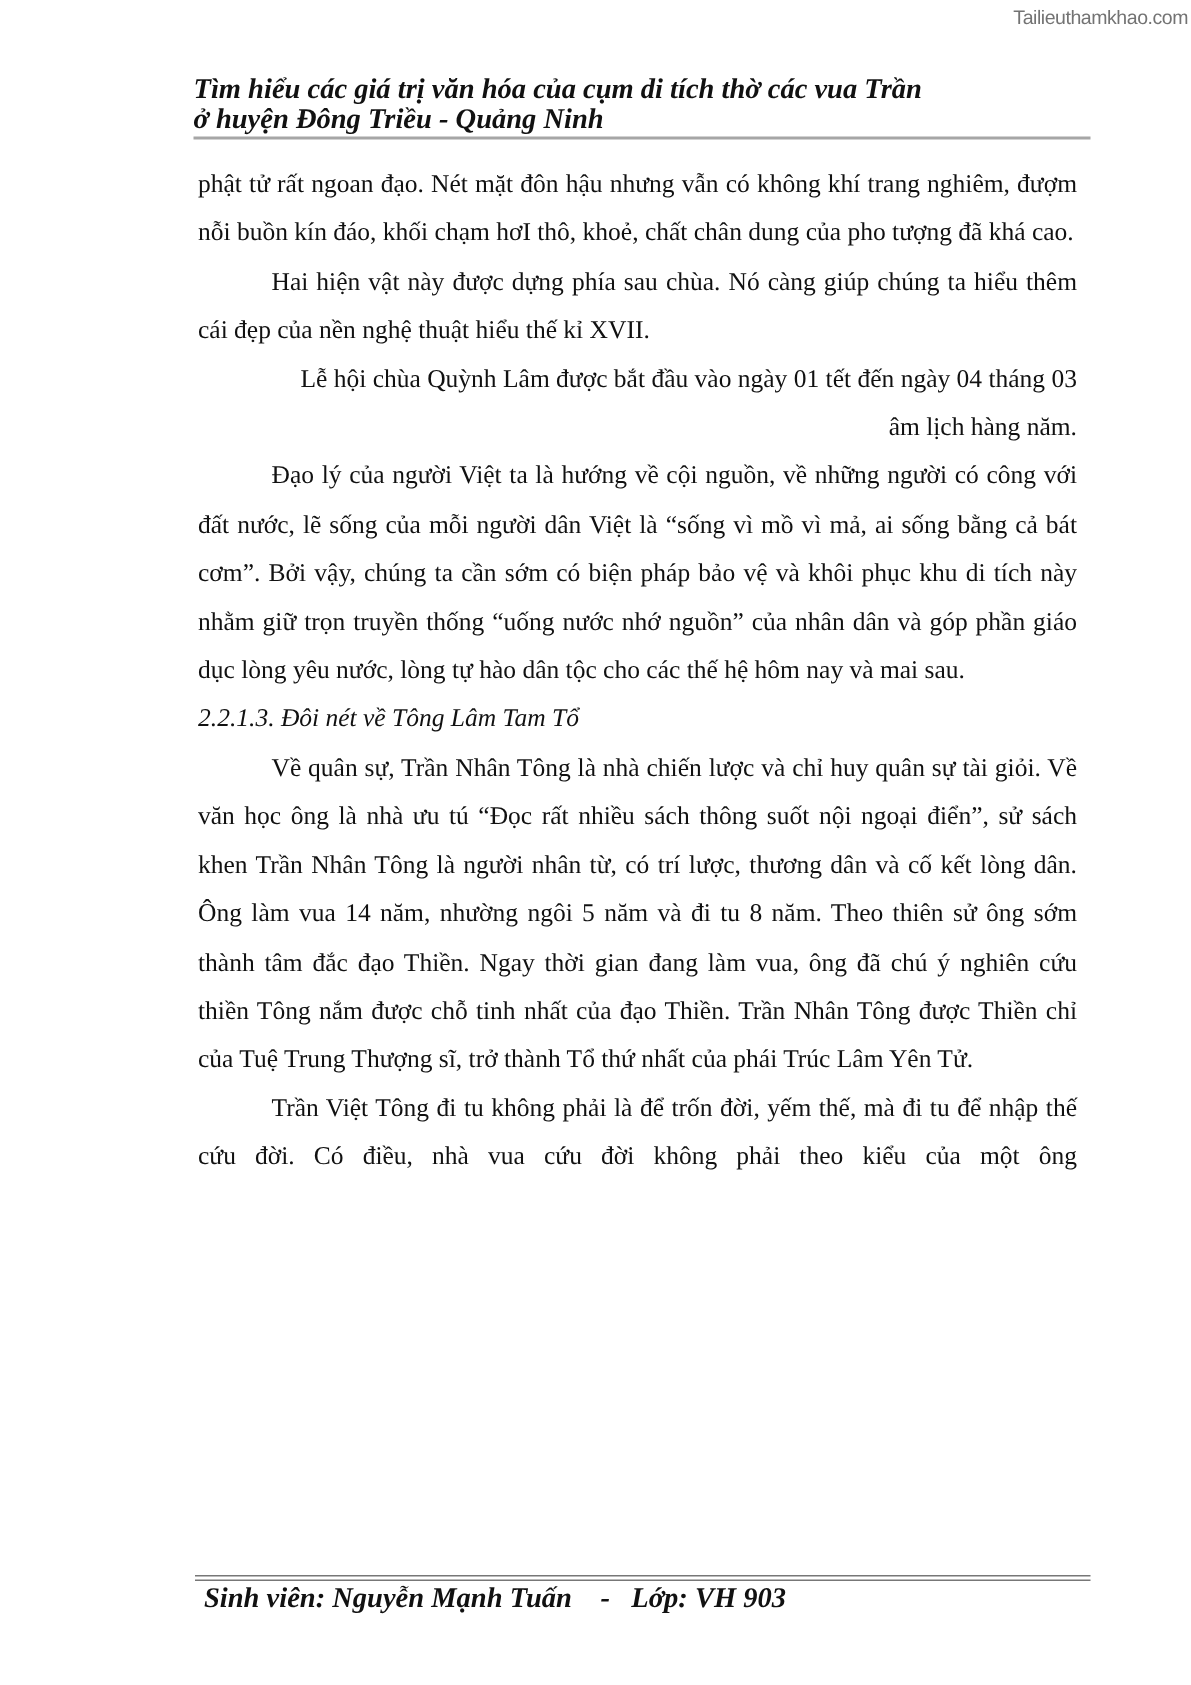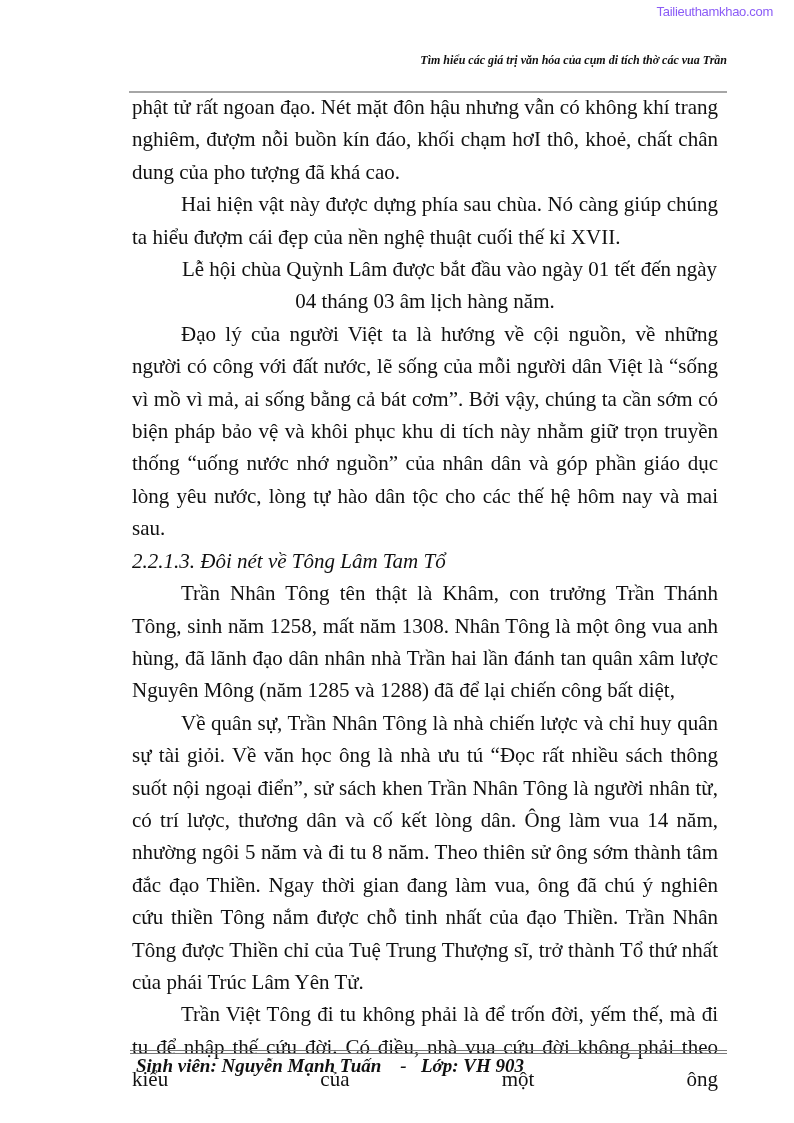--- a/index.html
+++ b/index.html
@@ -1,46 +1,46 @@
 <!DOCTYPE html>
 <html><head>
 <meta charset="utf-8">
 <style>
   html, body { margin: 0; padding: 0; background: #ffffff; }
   body { width: 794px; height: 1123px; position: relative; overflow: hidden;
          font-family: "Liberation Serif", "DejaVu Serif", serif; color: #111; }
-  .watermark { position: absolute; top: 4px; right: 21px; font-family: "Liberation Sans", "DejaVu Sans", sans-serif;
-               font-size: 13px; color: #8b5cf6; letter-spacing: -0.3px; }
-  .header { position: absolute; top: 50px; left: 129px; width: 598px; text-align: right;
-            font-style: italic; font-weight: bold; font-size: 12px; line-height: 20px; }
-  .body { position: absolute; top: 91px; left: 132px; width: 586px; font-size: 21px; line-height: 32.4px; }
+  .watermark { position: absolute; top: 4px; right: 2px; font-family: "Liberation Sans", "DejaVu Sans", sans-serif;
+               font-size: 13px; color: #737373; letter-spacing: -0.3px; }
+  .header { position: absolute; top: 50px; left: 129px; width: 598px; text-align: left;
+            font-style: italic; font-weight: bold; font-size: 19px; line-height: 20px; }
+  .body { position: absolute; top: 107px; left: 132px; width: 586px; font-size: 17px; line-height: 32.4px; }
   .p { margin: 0; text-align: justify; }
   .indent { text-indent: 49px; }
   .heading { font-style: italic; margin: 0; }
   .footer-rule1 { position: absolute; top: 1050px; left: 130px; width: 597px; border-top: 1px solid #777; }
   .footer-rule2 { position: absolute; top: 1053px; left: 130px; width: 597px; border-top: 1px solid #777; }
   .footer { position: absolute; top: 1055px; left: 136px; font-style: italic; font-weight: bold;
             font-size: 19px; white-space: pre; }
 </style>
 </head>
 <body>
 
 <div class="watermark">Tailieuthamkhao.com</div>
 
 <div class="header">
   <div>Tìm hiểu các giá trị văn hóa của cụm di tích thờ các vua Trần</div>
+  <div>ở huyện Đông Triều - Quảng Ninh</div>
 </div>
 <div style="position:absolute;top:91px;left:129px;width:598px;border-top:2px solid #a6a6a6;"></div>
 
 <div class="body">
   <p class="p">phật tử rất ngoan đạo. Nét mặt đôn hậu nhưng vẫn có không khí trang nghiêm, đượm nỗi buồn kín đáo, khối chạm hơI thô, khoẻ, chất chân dung của pho tượng đã khá cao.</p>
-  <p class="p indent">Hai hiện vật này được dựng phía sau chùa. Nó càng giúp chúng ta hiểu đượm cái đẹp của nền nghệ thuật cuối thế kỉ XVII.</p>
-  <p class="p indent" style="text-align:center;">Lễ hội chùa Quỳnh Lâm được bắt đầu vào ngày 01 tết đến ngày 04 tháng 03 âm lịch hàng năm.</p>
+  <p class="p indent">Hai hiện vật này được dựng phía sau chùa. Nó càng giúp chúng ta hiểu thêm cái đẹp của nền nghệ thuật hiểu thế kỉ XVII.</p>
+  <p class="p indent" style="text-align:right;">Lễ hội chùa Quỳnh Lâm được bắt đầu vào ngày 01 tết đến ngày 04 tháng 03 âm lịch hàng năm.</p>
   <p class="p indent">Đạo lý của người Việt ta là hướng về cội nguồn, về những người có công với đất nước, lẽ sống của mỗi người dân Việt là “sống vì mồ vì mả, ai sống bằng cả bát cơm”. Bởi vậy, chúng ta cần sớm có biện pháp bảo vệ và khôi phục khu di tích này nhằm giữ trọn truyền thống “uống nước nhớ nguồn” của nhân dân và góp phần giáo dục lòng yêu nước, lòng tự hào dân tộc cho các thế hệ hôm nay và mai sau.</p>
   <p class="heading">2.2.1.3. Đôi nét về Tông Lâm Tam Tổ</p>
-  <p class="p indent">Trần Nhân Tông tên thật là Khâm, con trưởng Trần Thánh Tông, sinh năm 1258, mất năm 1308. Nhân Tông là một ông vua anh hùng, đã lãnh đạo dân nhân nhà Trần hai lần đánh tan quân xâm lược Nguyên Mông (năm 1285 và 1288) đã để lại chiến công bất diệt,</p>
   <p class="p indent">Về quân sự, Trần Nhân Tông là nhà chiến lược và chỉ huy quân sự tài giỏi. Về văn học ông là nhà ưu tú “Đọc rất nhiều sách thông suốt nội ngoại điển”, sử sách khen Trần Nhân Tông là người nhân từ, có trí lược, thương dân và cố kết lòng dân. Ông làm vua 14 năm, nhường ngôi 5 năm và đi tu 8 năm. Theo thiên sử ông sớm thành tâm đắc đạo Thiền. Ngay thời gian đang làm vua, ông đã chú ý nghiên cứu thiền Tông nắm được chỗ tinh nhất của đạo Thiền. Trần Nhân Tông được Thiền chỉ của Tuệ Trung Thượng sĩ, trở thành Tổ thứ nhất của phái Trúc Lâm Yên Tử.</p>
   <p class="p indent" style="text-align-last:justify;">Trần Việt Tông đi tu không phải là để trốn đời, yếm thế, mà đi tu để nhập thế cứu đời. Có điều, nhà vua cứu đời không phải theo kiểu của một ông</p>
 </div>
 
 <div class="footer-rule1"></div>
 <div class="footer-rule2"></div>
 <div class="footer"><span>Sinh viên: Nguyễn Mạnh Tuấn</span>    <span>-</span>   <span>Lớp: VH 903</span></div>
 
 </body></html>

